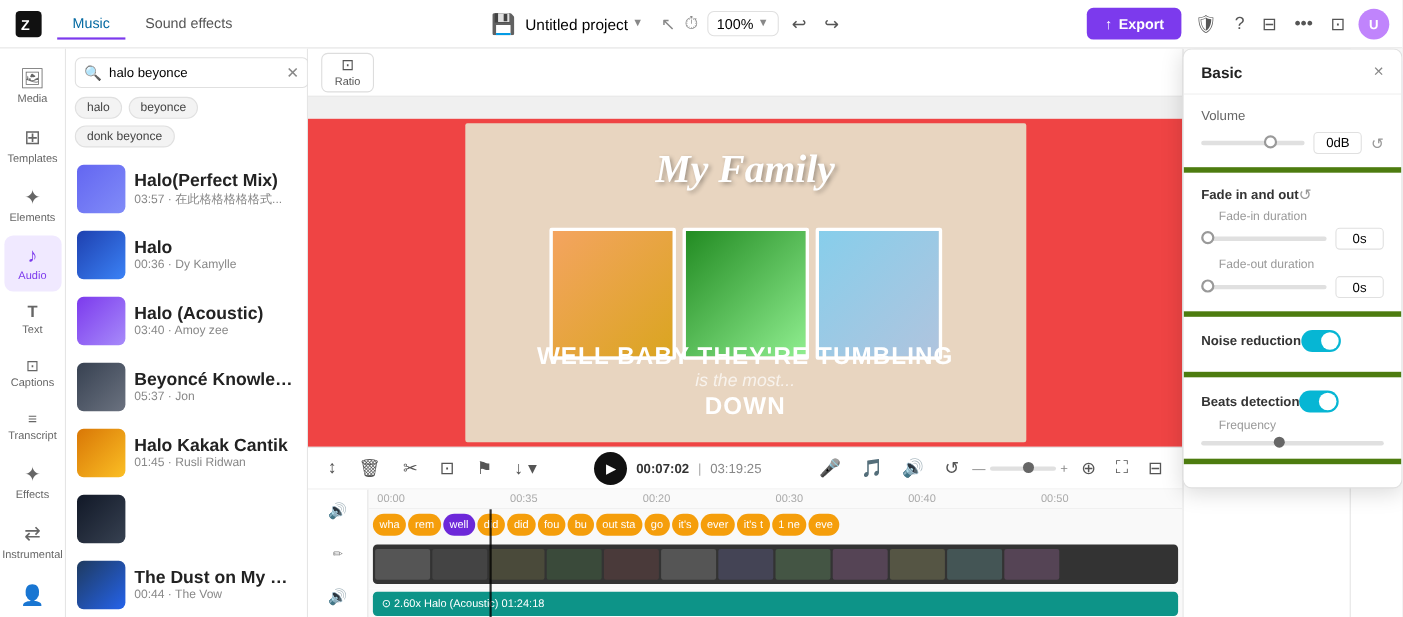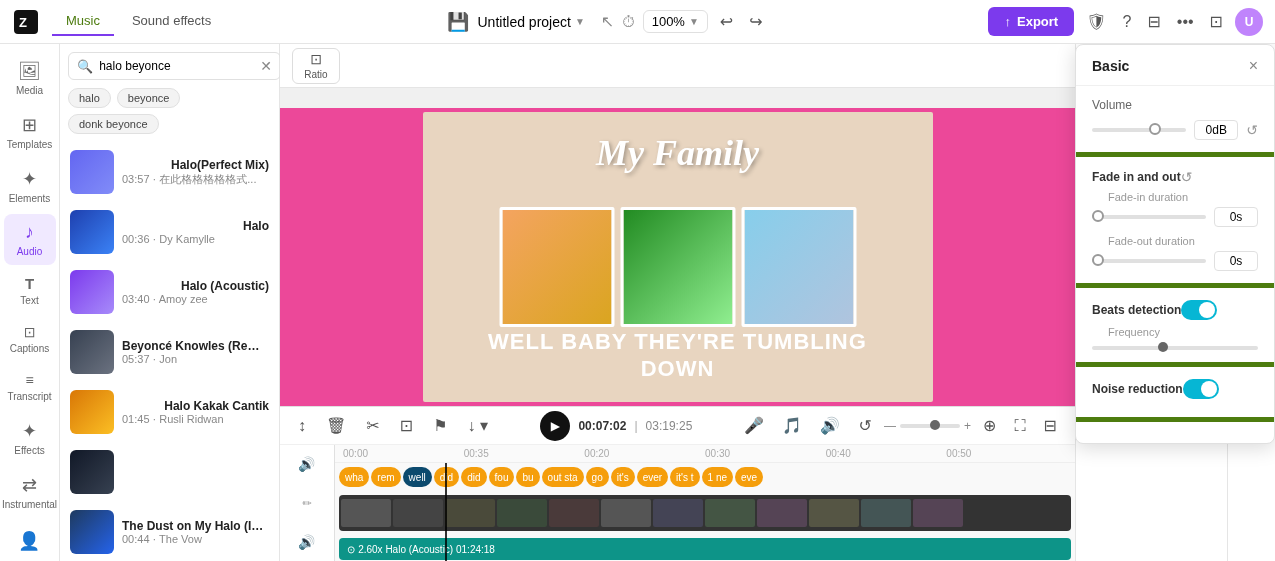--- a/index.html
+++ b/index.html
@@ -4,21 +4,21 @@
   <style>
     * { box-sizing: border-box; margin: 0; padding: 0; }
     body { font-family: -apple-system, BlinkMacSystemFont, 'Segoe UI', sans-serif; background: #f0f0f0; width: 1275px; height: 561px; overflow: hidden; display: flex; flex-direction: column; }
 
     
     .header { height: 44px; background: #fff; display: flex; align-items: center; padding: 0 12px; border-bottom: 1px solid #e5e5e5; gap: 8px; flex-shrink: 0; }
     .header-logo { width: 28px; height: 28px; display: flex; align-items: center; justify-content: center; }
     .header-logo svg { width: 24px; height: 24px; }
     .header-tabs { display: flex; gap: 4px; margin-left: 4px; }
     .header-tab { padding: 6px 14px; font-size: 13px; font-weight: 500; color: #555; cursor: pointer; border-bottom: 2px solid transparent; }
-    .header-tab.active { color: #4d7c0f; border-bottom: 2px solid #7c3aed; }
+    .header-tab.active { color: #0369a1; border-bottom: 2px solid #7c3aed; }
     .header-center { display: flex; align-items: center; gap: 8px; margin-left: auto; margin-right: auto; }
     .project-name { display: flex; align-items: center; gap: 4px; font-size: 14px; font-weight: 500; cursor: pointer; }
     .project-name .chevron { font-size: 10px; color: #888; }
     .zoom-control { display: flex; align-items: center; gap: 4px; border: 1px solid #e0e0e0; border-radius: 6px; padding: 3px 8px; font-size: 13px; cursor: pointer; }
     .undo-btn, .redo-btn { background: none; border: none; cursor: pointer; color: #555; font-size: 16px; padding: 4px; }
     .export-btn { background: #7c3aed; color: #fff; border: none; border-radius: 6px; padding: 7px 16px; font-size: 13px; font-weight: 600; cursor: pointer; display: flex; align-items: center; gap: 6px; }
     .header-icon-btn { background: none; border: none; cursor: pointer; color: #555; font-size: 16px; padding: 4px; display: flex; align-items: center; }
     .avatar { width: 28px; height: 28px; border-radius: 50%; background: #c084fc; display: flex; align-items: center; justify-content: center; color: #fff; font-size: 12px; font-weight: 700; }
 
     
@@ -39,25 +39,25 @@
     .music-search-box { flex: 1; display: flex; align-items: center; border: 1px solid #e0e0e0; border-radius: 6px; padding: 5px 8px; gap: 6px; }
     .music-search-box input { border: none; outline: none; font-size: 12px; flex: 1; background: transparent; }
     .music-search-box .clear { cursor: pointer; color: #888; font-size: 14px; }
     .filter-btn { background: none; border: 1px solid #e0e0e0; border-radius: 6px; width: 28px; height: 28px; display: flex; align-items: center; justify-content: center; cursor: pointer; color: #666; font-size: 13px; }
     .tags { display: flex; gap: 6px; padding: 0 8px 8px; flex-wrap: wrap; }
     .tag { background: #f3f3f3; border: 1px solid #e0e0e0; border-radius: 12px; padding: 3px 10px; font-size: 11px; cursor: pointer; color: #444; }
     .track-list { flex: 1; overflow-y: auto; }
     .track-item { display: flex; align-items: center; padding: 8px 10px; cursor: pointer; gap: 8px; }
     .track-thumb-placeholder { width: 44px; height: 44px; border-radius: 6px; flex-shrink: 0; }
     .track-info { flex: 1; min-width: 0; }
-    .track-name { font-size: 12px; font-weight: 600; color: #222; white-space: nowrap; overflow: hidden; text-overflow: ellipsis; text-align: right; }
+    .track-name { font-size: 16px; font-weight: 600; color: #222; white-space: nowrap; overflow: hidden; text-overflow: ellipsis; }
     .track-meta { font-size: 11px; color: #888; white-space: nowrap; overflow: hidden; text-overflow: ellipsis; }
     .canvas-toolbar { height: 44px; background: #fff; border-bottom: 1px solid #e5e5e5; display: flex; align-items: center; padding: 0 12px; gap: 8px; flex-shrink: 0; }
     .ratio-btn { display: flex; flex-direction: column; align-items: center; justify-content: center; gap: 2px; border: 1px solid #ddd; border-radius: 6px; padding: 4px 8px; cursor: pointer; font-size: 10px; color: #555; background: #fff; width: 48px; height: 36px; }
-    .canvas-viewport { flex: 1; display: flex; align-items: center; justify-content: center; background: #ec4899; position: relative; margin-top: 20px; }
+    .canvas-viewport { flex: 1; display: flex; align-items: center; justify-content: center; background: #ef4444; position: relative; margin-top: 20px; }
     .canvas-frame { width: 510px; height: 290px; background: #e8d5c0; position: relative; overflow: hidden; border-radius: 2px; }
     .canvas-title-text { position: absolute; top: 20px; left: 50%; transform: translateX(-50%); font-size: 36px; font-weight: 800; color: #fff; font-style: italic; text-shadow: 2px 2px 4px rgba(0,0,0,0.3); white-space: nowrap; font-family: Georgia, serif; }
     .canvas-photos { position: absolute; top: 95px; left: 50%; transform: translateX(-50%); display: flex; gap: 6px; }
     .canvas-photo { width: 115px; height: 120px; background: #ccc; border: 3px solid #fff; border-radius: 2px; overflow: hidden; }
     .canvas-photo-1 { background: linear-gradient(135deg, #f4a460 0%, #daa520 100%); }
     .canvas-photo-2 { background: linear-gradient(135deg, #228b22 0%, #90ee90 100%); }
     .canvas-photo-3 { background: linear-gradient(135deg, #87ceeb 0%, #b0c4de 100%); }
     .canvas-subtitle { position: absolute; bottom: 20px; left: 50%; transform: translateX(-50%); text-align: center; width: 90%; }
     .canvas-subtitle-top { font-size: 22px; font-weight: 800; color: #fff; text-transform: uppercase; letter-spacing: 1px; line-height: 1.2; }
     .canvas-subtitle-bottom { font-size: 16px; color: rgba(255,255,255,0.7); font-style: italic; }
@@ -285,20 +285,21 @@
     <div class="canvas-viewport">
       <div class="canvas-frame">
         <div class="canvas-title-text">My Family</div>
         <div class="canvas-photos">
           <div class="canvas-photo canvas-photo-1"></div>
           <div class="canvas-photo canvas-photo-2"></div>
           <div class="canvas-photo canvas-photo-3"></div>
         </div>
         <div class="canvas-subtitle">
           <div class="canvas-subtitle-top">WELL BABY THEY'RE TUMBLING</div>
+          <div class="canvas-subtitle-bottom">is the most...</div>
           <div class="canvas-subtitle-top">DOWN</div>
         </div>
       </div>
     </div>
 
     <div class="timeline">
 
       <div class="timeline-toolbar">
         <button class="timeline-tool-btn">↕</button>
         <button class="timeline-tool-btn">🗑</button>
@@ -353,21 +354,21 @@
             </div>
           </div>
 
           <div style="position:relative;">
 
             <div class="timeline-playhead"></div>
 
             <div class="subtitle-track">
               <div class="subtitle-chip chip-0">wha</div>
               <div class="subtitle-chip chip-1">rem</div>
-              <div class="subtitle-chip chip-2" style="background:#0c4a6e;">well</div>
+              <div class="subtitle-chip chip-2" style="background:#6d28d9;">well</div>
               <div class="subtitle-chip chip-1">did</div>
               <div class="subtitle-chip chip-1">did</div>
               <div class="subtitle-chip chip-1">fou</div>
               <div class="subtitle-chip chip-0">bu</div>
               <div class="subtitle-chip chip-1">out sta</div>
               <div class="subtitle-chip chip-1">go</div>
               <div class="subtitle-chip chip-1">it's</div>
               <div class="subtitle-chip chip-1">ever</div>
               <div class="subtitle-chip chip-0">it's t</div>
               <div class="subtitle-chip chip-1">1 ne</div>
@@ -439,37 +440,37 @@
         <div class="slider-row">
           <div class="slider-track">
             <div class="slider-thumb" style="left:0;"></div>
           </div>
           <span class="slider-value-box">0s</span>
         </div>
       </div>
 
       <div class="basic-panel-section">
         <div class="section-title-row">
+          <span class="section-title">Noise reduction</span>
+          <div class="toggle blue"></div>
+        </div>
+      </div>
+
+      <div class="basic-panel-section">
+        <div class="section-title-row">
           <span class="section-title">Beats detection</span>
           <div class="toggle blue"></div>
         </div>
         <div class="sub-label">Frequency</div>
         <div class="frequency-slider">
           <div style="height:4px;background:#e0e0e0;border-radius:2px;position:relative;">
             <div style="position:absolute;top:-4px;left:40%;width:10px;height:10px;background:#666;border-radius:50%;"></div>
           </div>
         </div>
       </div>
-
-      <div class="basic-panel-section">
-        <div class="section-title-row">
-          <span class="section-title">Noise reduction</span>
-          <div class="toggle blue"></div>
-        </div>
-      </div>
     </div>
 
     <div style="position:absolute;right:0;top:0;width:48px;height:100%;background:#fff;border-left:1px solid #e5e5e5;display:flex;flex-direction:column;align-items:center;padding:8px 4px;gap:4px;">
       <div class="rp-tab active">
         <span class="icon">♪</span>
         <span class="label">Basic</span>
       </div>
       <div class="rp-tab">
         <span class="icon" style="font-size:13px;">🎤</span>
         <span class="label" style="font-size:9px;text-align:center;color:#888;line-height:1.2;">Voice changer</span>

